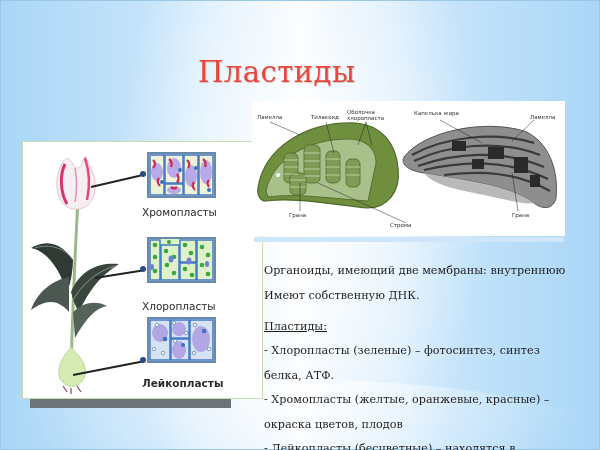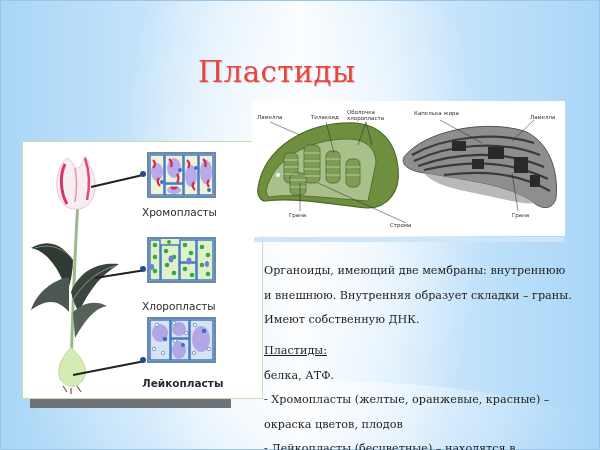--- a/index.html
+++ b/index.html
@@ -299,20 +299,20 @@
   <div class="dlabel" style="left:162px;top:9px;">Капелька жира</div>
   <div class="dlabel" style="left:278px;top:13px;">Ламелла</div>
   <div class="dlabel" style="left:37px;top:111px;">Грана</div>
   <div class="dlabel" style="left:138px;top:121px;">Строма</div>
   <div class="dlabel" style="left:260px;top:111px;">Грана</div>
 </div>
 <div class="diagram-strip"></div>
 
 <div class="desc">
   <p>Органоиды, имеющий две мембраны: внутреннюю</p>
-  <p>и внешнюю. Внутренняя образует складки – граны.</p>
   <p>Имеют собственную ДНК.</p>
   <p class="func-head">Пластиды:</p>
+  <p>- Хлоропласты (зеленые) – фотосинтез, синтез</p>
   <p>белка, АТФ.</p>
   <p>- Хромопласты (желтые, оранжевые, красные) –</p>
   <p>окраска цветов, плодов</p>
   <p>- Лейкопласты (бесцветные) – находятся в</p>
 </div>
 
 </body></html>

